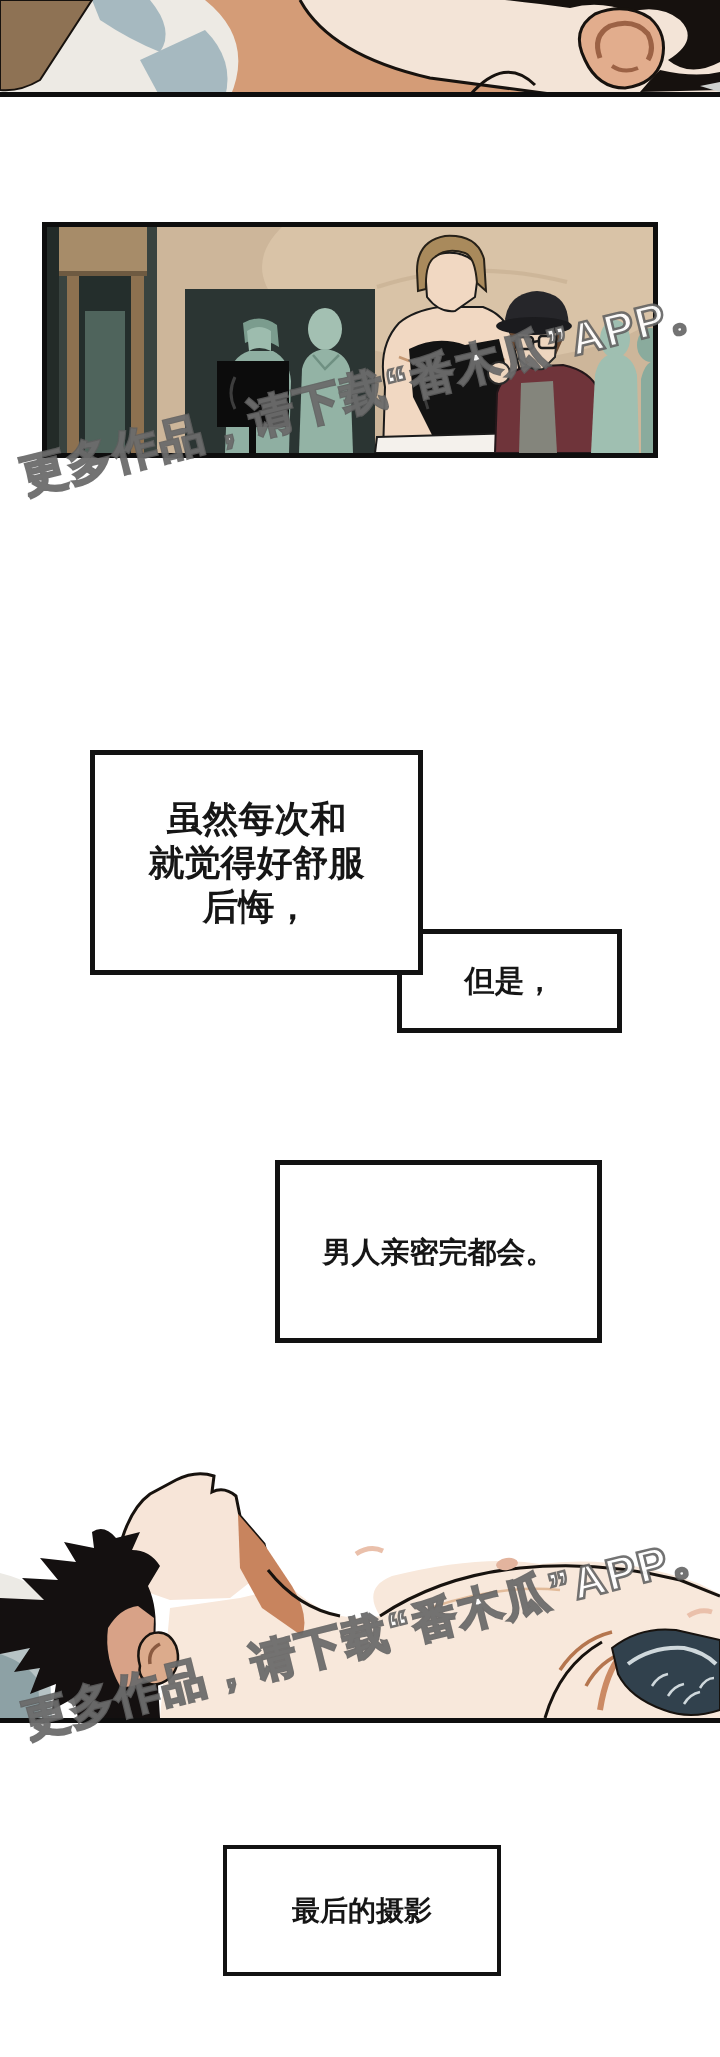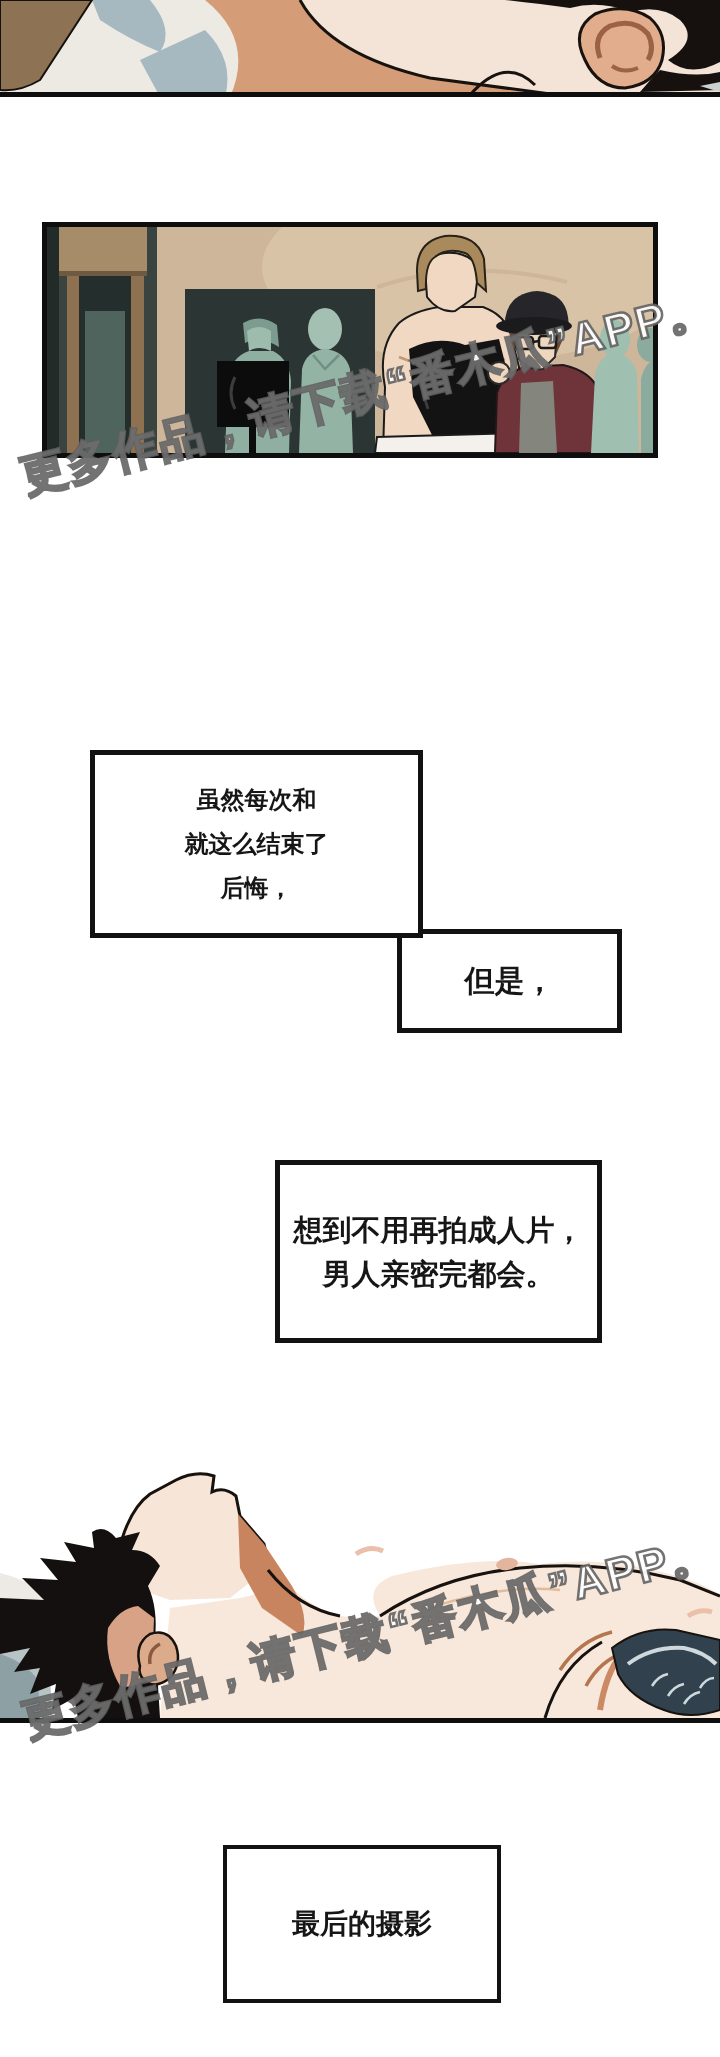--- a/index.html
+++ b/index.html
@@ -4,24 +4,24 @@
 <style>
   html,body{margin:0;padding:0;background:#fff;}
   .page{position:relative;width:720px;height:2057px;background:#ffffff;overflow:hidden;
         font-family:"Liberation Sans","DejaVu Sans",sans-serif;}
   .panel{position:absolute;}
   svg{display:block;}
   .tbox{position:absolute;box-sizing:border-box;background:#ffffff;border:5px solid #121212;
         display:flex;flex-direction:column;align-items:center;justify-content:center;
         font-weight:bold;color:#161616;text-align:center;}
   .tbox .ln{display:block;white-space:nowrap;}
-  #box1{left:90px;top:750px;width:333px;height:188px;font-size:24px;line-height:44px;z-index:4;}
+  #box1{left:90px;top:750px;width:333px;height:225px;font-size:36px;line-height:44px;z-index:4;}
   #box2{left:397px;top:929px;width:225px;height:104px;font-size:30px;line-height:40px;z-index:3;}
   #box3{left:275px;top:1160px;width:327px;height:183px;font-size:29px;line-height:44px;z-index:3;}
-  #box4{left:223px;top:1845px;width:278px;height:158px;font-size:28px;line-height:40px;border-width:4px;z-index:3;}
+  #box4{left:223px;top:1845px;width:278px;height:131px;font-size:28px;line-height:40px;border-width:4px;z-index:3;}
   .wm{position:absolute;white-space:nowrap;font-weight:bold;font-size:45px;letter-spacing:2px;
       color:#ffffff;-webkit-text-stroke:2.5px rgba(96,96,96,.92);
       text-shadow:0 0 2px rgba(110,110,110,.55);
       transform:rotate(-14deg);transform-origin:0 50%;z-index:6;opacity:.95;}
   #wm1{left:22px;top:448px;}
   #wm2{left:24px;top:1692px;}
 </style>
 </head>
 <body>
 
@@ -102,25 +102,24 @@
       <ellipse cx="604" cy="118" rx="14" ry="17" fill="#8aab9d"></ellipse>
       <path d="M594,226 L594,152 Q598,136 606,134 L606,226 Z" fill="#8aab9d"></path>
     </svg>
   </div>
 
   <div class="tbox" id="box2">
     <span class="ln">但是，</span>
   </div>
   <div class="tbox" id="box1">
     <span class="ln">虽然每次和</span>
-    <span class="ln">就这么结束了</span>
+    <span class="ln">就觉得好舒服</span>
     <span class="ln">后悔，</span>
   </div>
   <div class="tbox" id="box3">
-    <span class="ln">想到不用再拍成人片，</span>
     <span class="ln">男人亲密完都会。</span>
   </div>
 
   <div class="panel" style="left:0;top:1458px;">
     <svg width="720" height="265" viewBox="0 0 720 265">
       <path d="M0,115 Q40,125 60,150 L20,162 L0,152 Z" fill="#eceae5"></path>
       <path d="M0,148 Q30,156 48,172 L52,260 L0,260 Z" fill="#b7c3c5"></path>
       <path d="M0,196 Q25,204 38,222 L40,260 L0,260 Z" fill="#8da1a5"></path>
 
       <path d="M160,260 L170,150 L240,140 L290,128 Q330,168 380,158 Q362,130 392,118 Q480,96 540,106 Q620,96 700,126 L720,136 L720,260 Z" fill="#f8e8db"></path>

